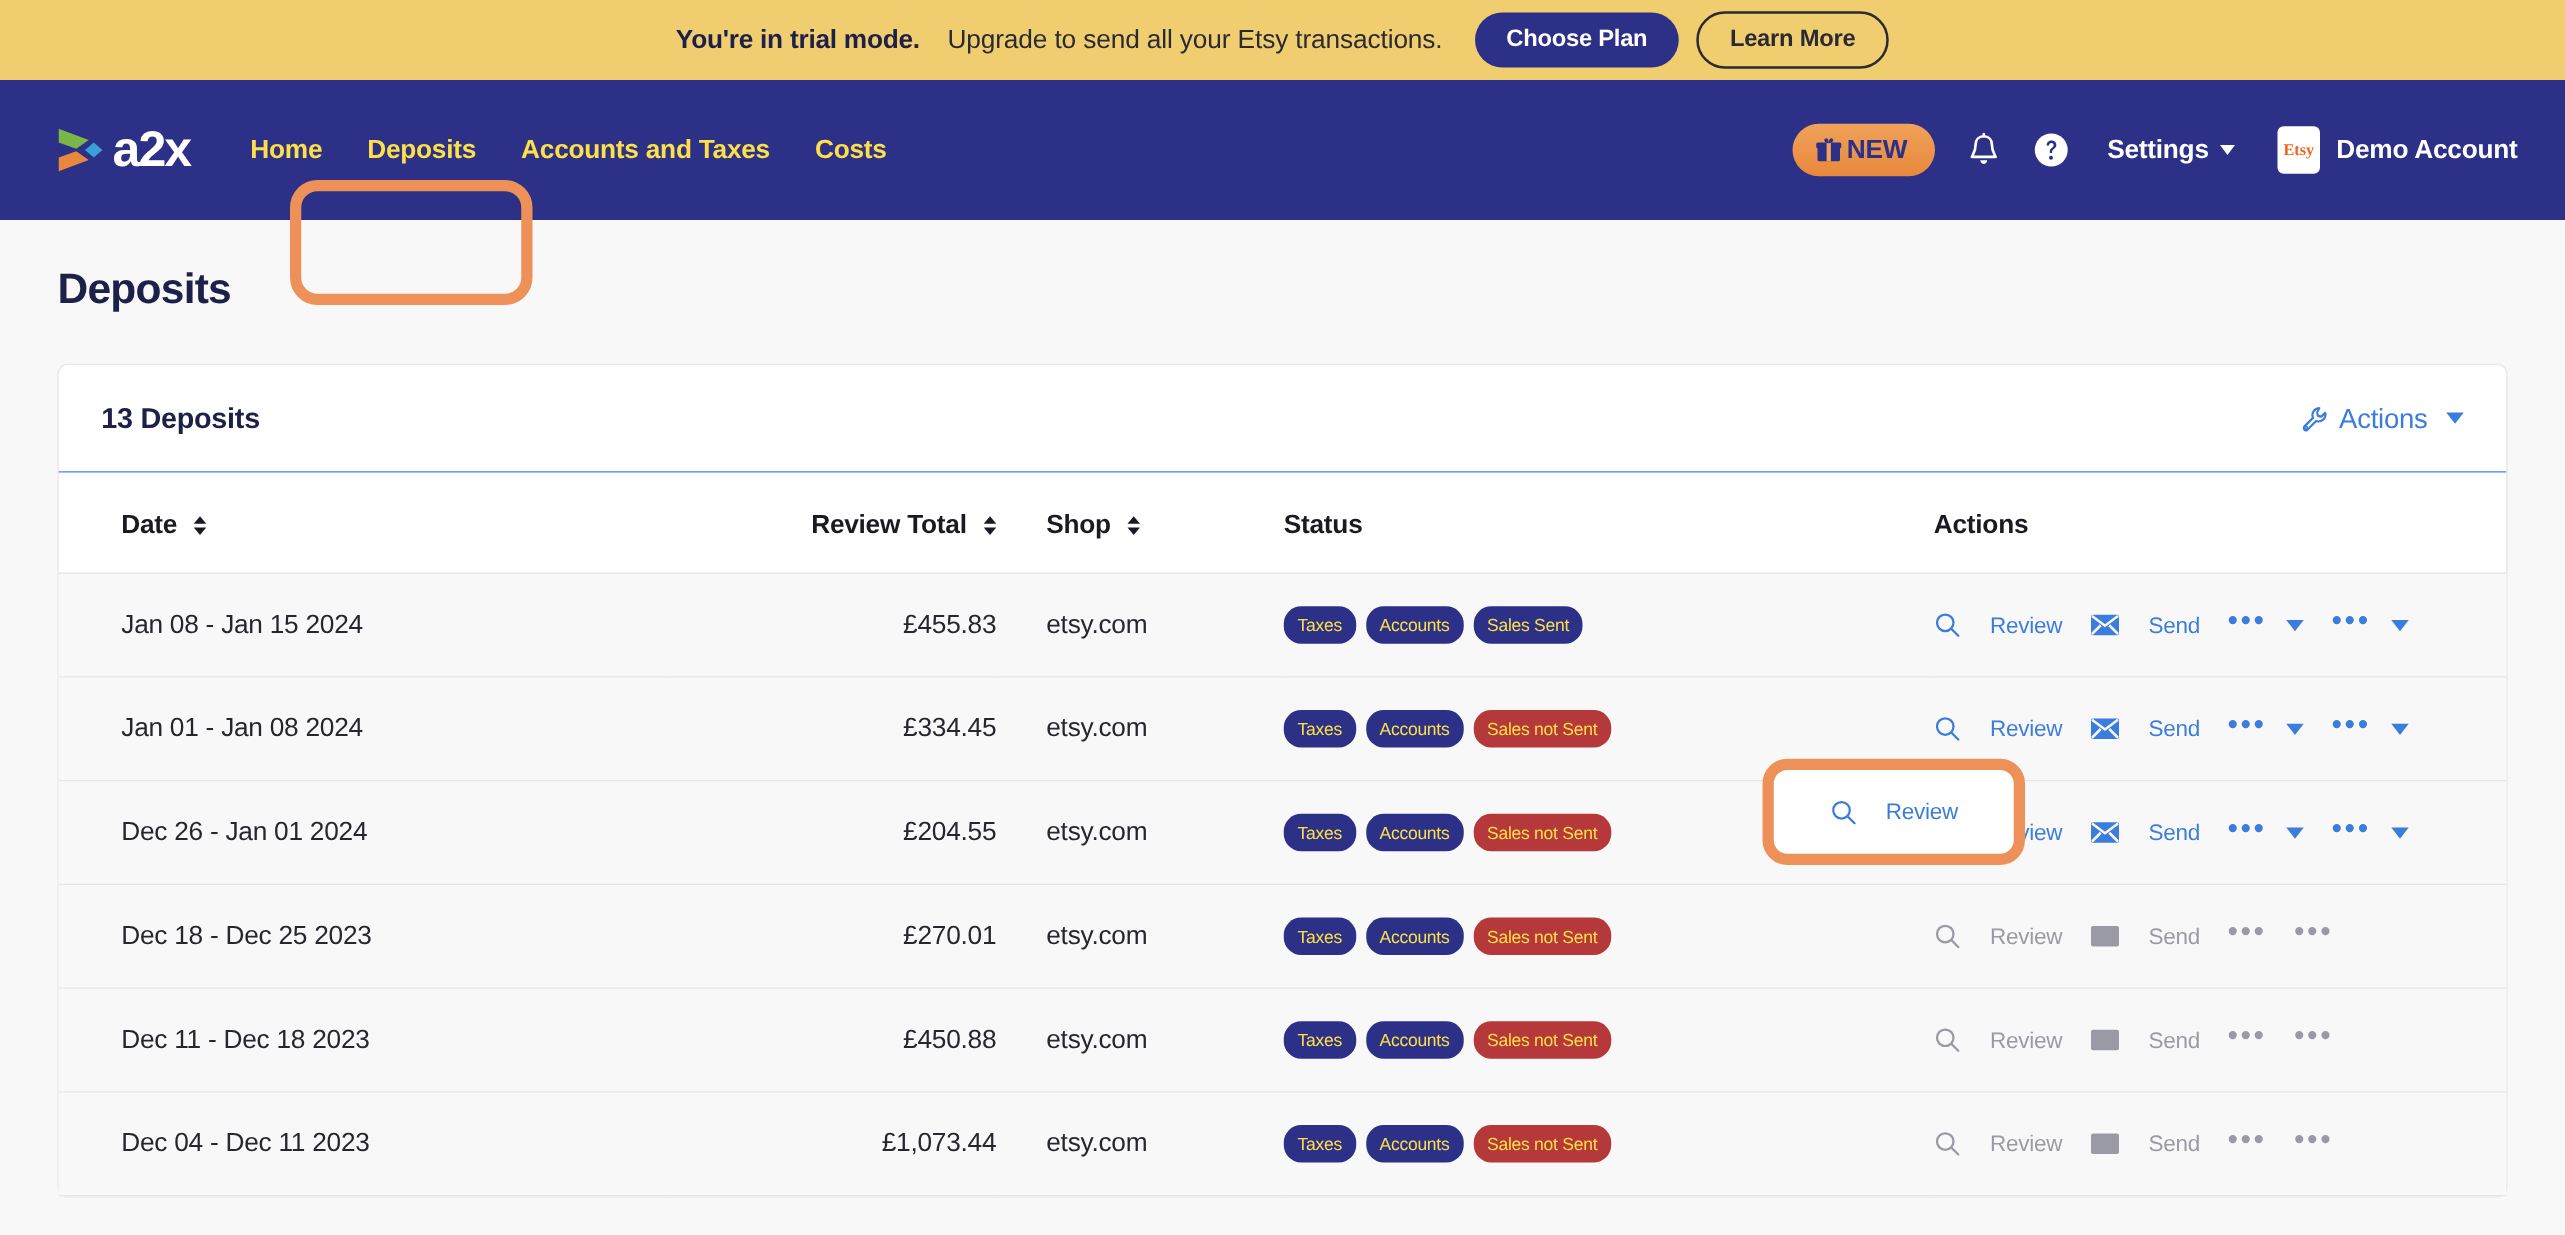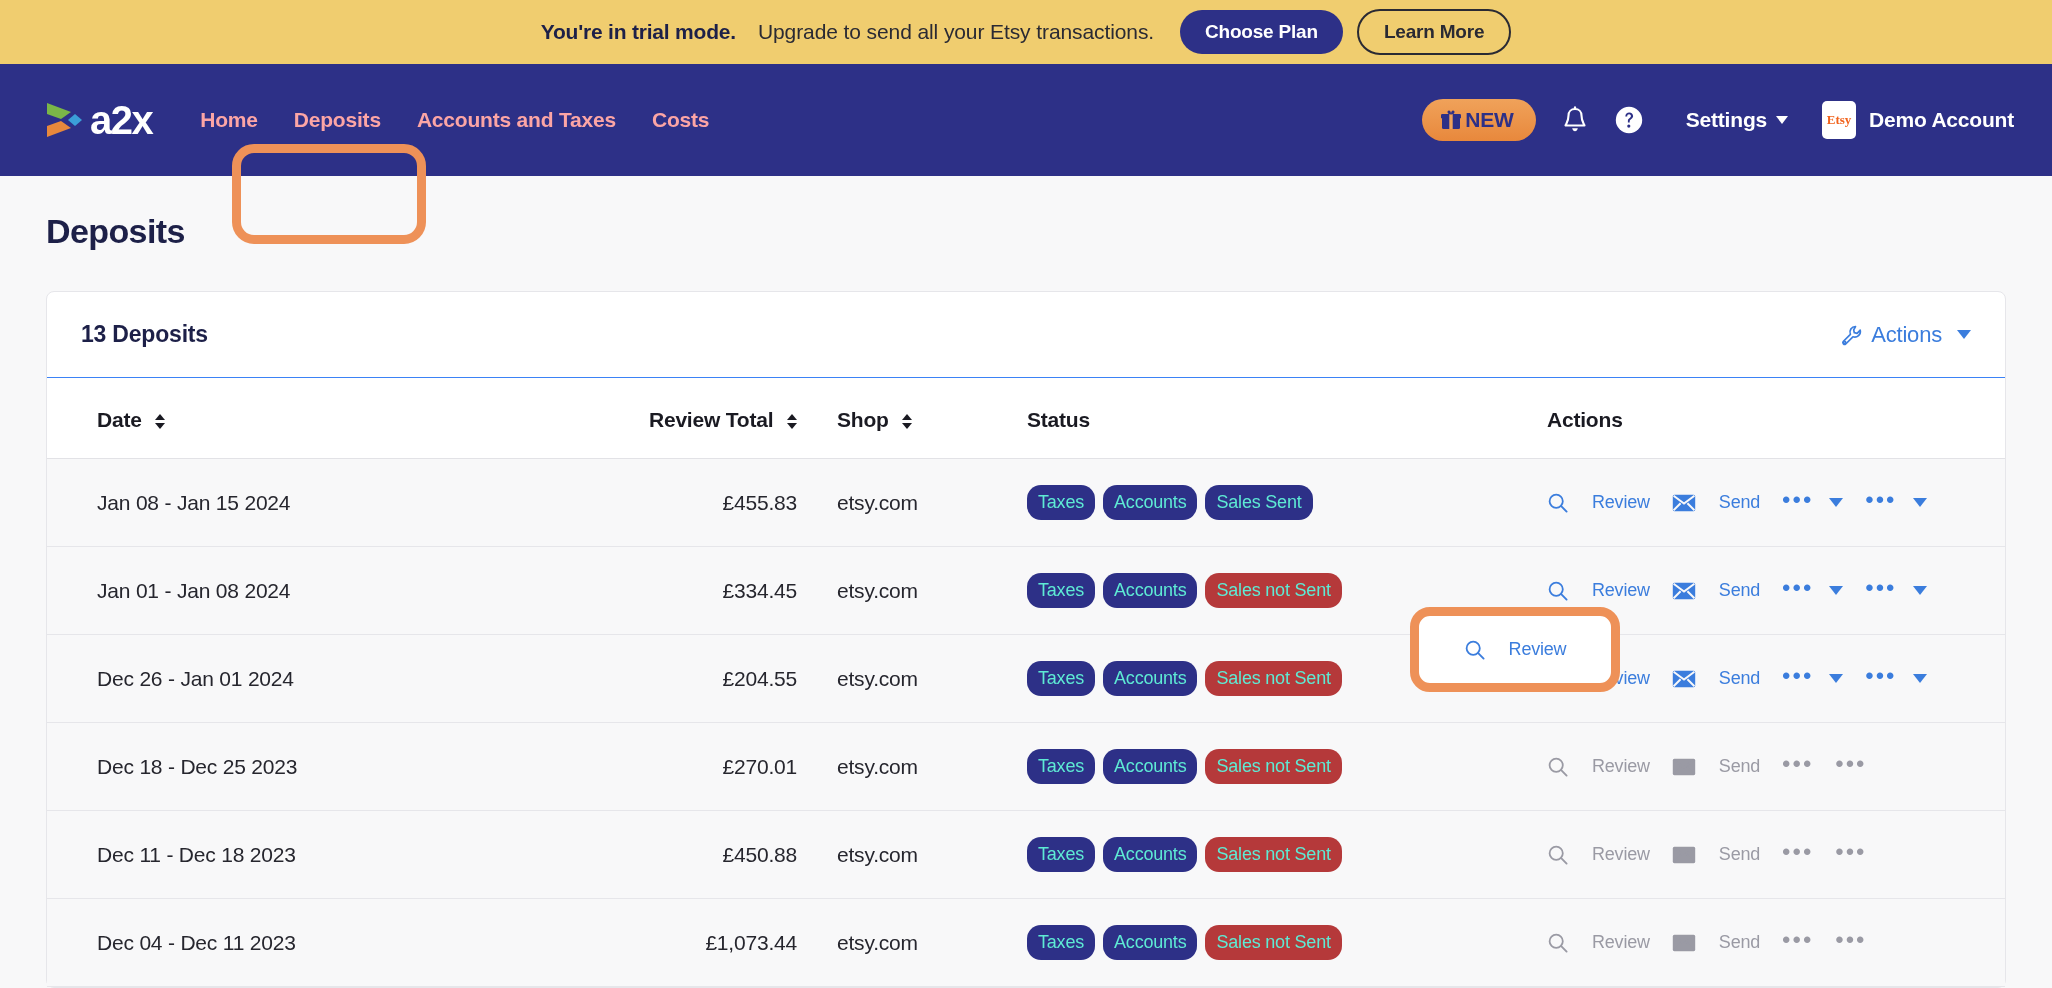--- a/index.html
+++ b/index.html
@@ -53,41 +53,41 @@
     position:relative;
   }
   .logo{display:flex;align-items:center;gap:0;}
   .logo-mark{width:44px;height:42px;flex:none;}
   .logo-text{
     color:#ffffff;font-size:40px;font-weight:bold;
     letter-spacing:-1.5px;line-height:1;margin-left:2px;
   }
   .nav-links{display:flex;align-items:center;margin-left:30px;}
   .nav-link{
-    color:#fca5a5;font-size:21px;font-weight:bold;
+    color:#fde047;font-size:21px;font-weight:bold;
     text-decoration:none;padding:0 18px;white-space:nowrap;
     letter-spacing:-.2px;cursor:pointer;
   }
   .nav-right{
     margin-left:auto;display:flex;align-items:center;gap:0;
   }
   .badge-new{
     display:flex;align-items:center;gap:3px;
     background:linear-gradient(180deg,#f0a25a 0%,#e8883c 100%);
     color:#2d3087;border-radius:999px;
     padding:9px 22px 9px 18px;
     font-size:21px;font-weight:bold;cursor:pointer;
     letter-spacing:-.2px;
   }
   .icon-btn{
     margin-left:26px;cursor:pointer;display:flex;align-items:center;
   }
   .settings-link{
     color:#ffffff;font-size:21px;font-weight:bold;
-    margin-left:42px;cursor:pointer;display:flex;align-items:center;gap:9px;
+    margin-left:30px;cursor:pointer;display:flex;align-items:center;gap:9px;
     letter-spacing:-.2px;
   }
   .caret-white{
     width:0;height:0;border-left:6.5px solid transparent;
     border-right:6.5px solid transparent;border-top:8px solid #ffffff;
   }
   .account{
     display:flex;align-items:center;gap:13px;margin-left:34px;cursor:pointer;
   }
   .etsy-tile{
@@ -157,22 +157,22 @@
   tbody tr{background:#f8f8f9;}
   tbody td{
     padding:26px 0;border-bottom:1px solid #e6e6ea;
     font-size:21px;color:#26262e;letter-spacing:-.2px;vertical-align:middle;
   }
   td.c-date{padding-left:50px;}
   td.c-total{text-align:right;padding-right:0;}
   td.c-shop{padding-left:40px;}
   td.c-status .badges{display:flex;align-items:center;gap:8px;}
   .badge{
-    display:inline-block;border-radius:14px;color:#5eead4;
-    font-size:18px;padding:7px 11px;white-space:nowrap;letter-spacing:-.2px;
+    display:inline-block;border-radius:14px;color:#fde047;
+    font-size:14px;padding:7px 11px;white-space:nowrap;letter-spacing:-.2px;
     cursor:pointer;
   }
   .badge.navy{background:#2d3087;}
   .badge.red{background:#b5393a;}
 
   td.c-actions .acts{display:flex;align-items:center;gap:0;}
   .act{
     display:flex;align-items:center;gap:23px;
     font-size:18px;color:#3b7ddd;cursor:pointer;white-space:nowrap;
     letter-spacing:-.2px;

